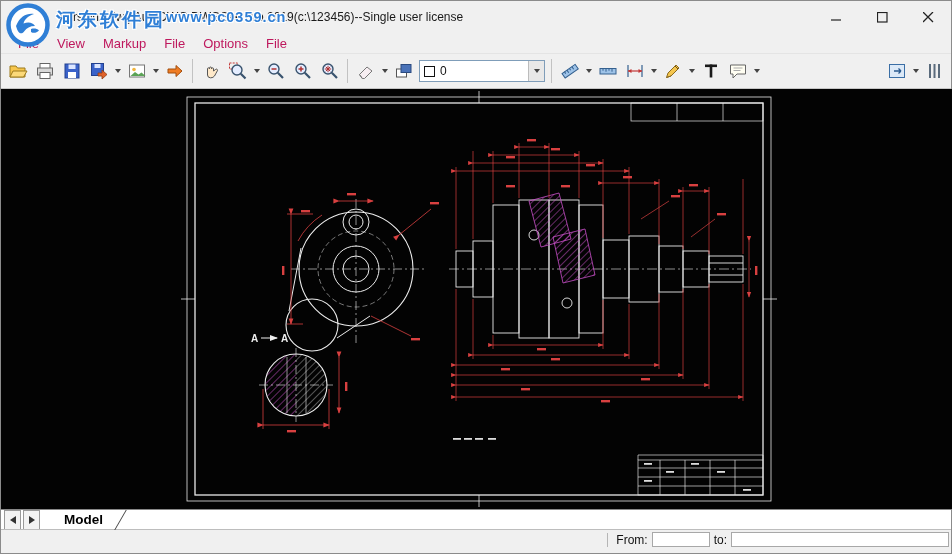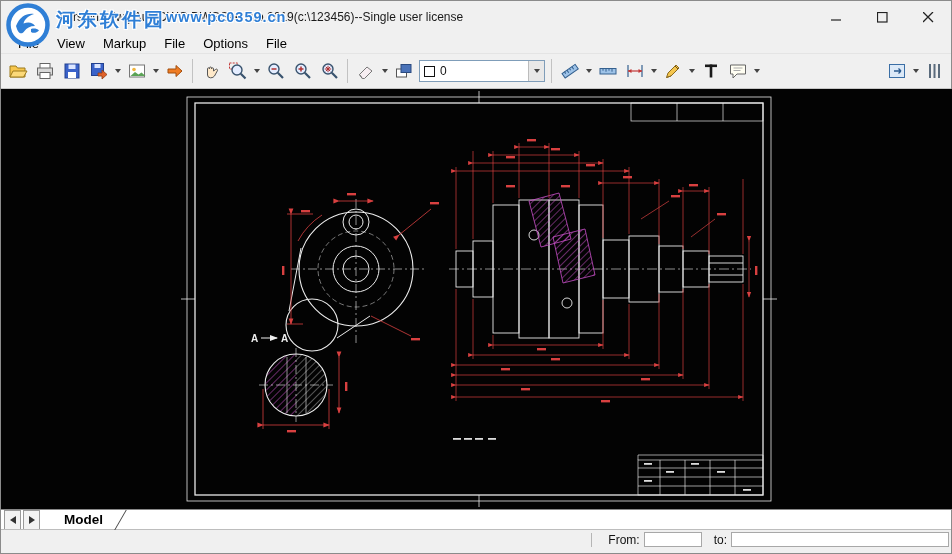--- a/index.html
+++ b/index.html
@@ -8,21 +8,21 @@
 
   
   .titlebar { height:32px; display:flex; align-items:center; background:#f0f0f0; padding-left:58px; flex:0 0 auto; }
   .title-text { font-size:12px; color:#1a1a1a; white-space:nowrap; }
   .win-controls { margin-left:auto; display:flex; height:100%; }
   .win-btn { width:46px; height:100%; display:flex; align-items:center; justify-content:center; }
   .win-btn svg { display:block; }
 
   
   .menubar { height:20px; display:flex; align-items:center; padding-left:8px; background:#f0f0f0; flex:0 0 auto; }
-  .menu-item { padding:1px 9px; font-size:13px; color:#000000; cursor:default; }
+  .menu-item { padding:1px 9px; font-size:13px; color:#be185d; cursor:default; }
 
   
   .toolbar { height:36px; display:flex; align-items:center; background:#f0f0f0; border-top:1px solid #e4e4e4; border-bottom:1px solid #c6c6c6; padding:0 3px; flex:0 0 auto; }
   .tbtn { width:27px; height:28px; display:flex; align-items:center; justify-content:center; border:1px solid transparent; border-radius:2px; }
   .tbtn svg { display:block; }
   .drop-btn { width:11px; height:28px; display:flex; align-items:center; justify-content:center; }
   .drop { width:0; height:0; border-left:3.5px solid transparent; border-right:3.5px solid transparent; border-top:4px solid #444; }
   .tsep { width:1px; height:24px; background:#c2c2c2; margin:0 4px; flex:0 0 auto; }
   .layer-combo { width:126px; height:22px; background:#fff; border:1px solid #7f9db9; display:flex; align-items:center; margin:0 2px; }
   .swatch { width:11px; height:11px; background:#fff; border:1px solid #111; margin:0 5px 0 4px; flex:0 0 auto; }
@@ -40,21 +40,21 @@
   .tri-l { width:0; height:0; border-top:4px solid transparent; border-bottom:4px solid transparent; border-right:6px solid #333; }
   .tri-r { width:0; height:0; border-top:4px solid transparent; border-bottom:4px solid transparent; border-left:6px solid #333; }
   .model-tab { margin-left:18px; display:flex; align-items:center; height:100%; }
   .model-label { font-size:13.5px; font-weight:700; color:#000; padding:0 4px; }
   .tab-slash { width:12px; height:20px; border-right:1.6px solid #444; transform:skewX(-30deg); margin-left:2px; }
 
   
   .statusbar { height:20px; background:#f0f0f0; border-top:1px solid #bdbdbd; display:flex; align-items:center; font-size:12px; color:#111; flex:0 0 auto; }
   .sb-fill { flex:1; height:100%; }
   .sb-sep { width:1px; height:14px; background:#b5b5b5; margin:0 4px; }
-  .sb-label { padding:0 4px;margin-left:8px; }
+  .sb-label { padding:0 4px; }
   .sb-input { height:15px; background:#fff; border:1px solid #a8a8a8; font-size:11px; font-family:"Liberation Sans",sans-serif; }
   .sb-input.from { width:58px; }
   .sb-input.to { width:218px; margin-right:2px; }
 
   
   .watermark { position:absolute; top:1px; left:4px; display:flex; align-items:flex-start; gap:5px; z-index:60; pointer-events:none; }
   .wm-text { display:flex; flex-direction:row; margin-top:7px; line-height:1.2; }
   .wm-line1 { font-size:19px; font-weight:700; color:#2f7fd6; letter-spacing:3px;
     text-shadow:-1px -1px 0 #fff, 1px -1px 0 #fff, -1px 1px 0 #fff, 1px 1px 0 #fff; }
   .wm-line2 { font-size:14.5px; font-weight:700; color:#2f7fd6; letter-spacing:1px;

